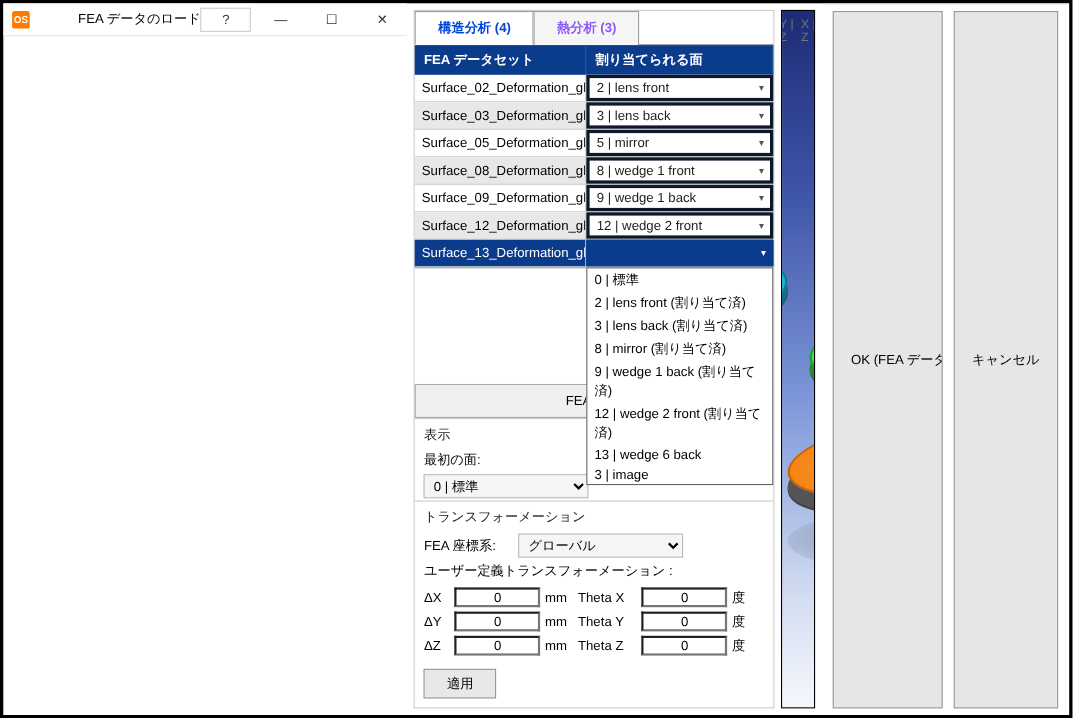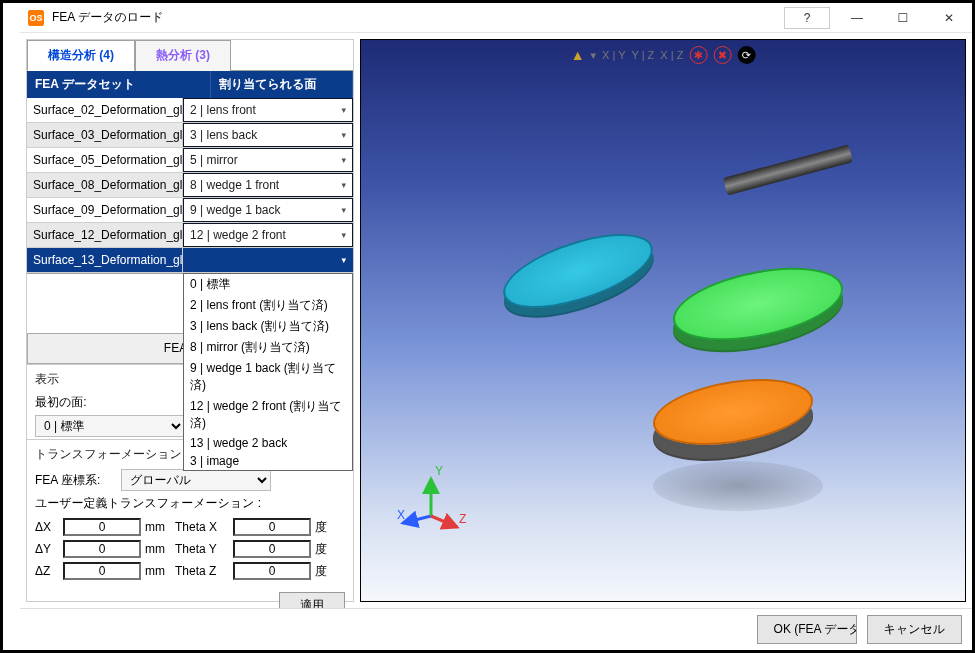--- a/index.html
+++ b/index.html
@@ -1,51 +1,51 @@
 <!DOCTYPE html>
 <html><head>
 <meta charset="utf-8">
 <style>
 * { box-sizing: border-box; margin: 0; padding: 0; font-family: "Yu Gothic UI", "Meiryo", sans-serif; font-size: 12px; }
 body { background: #fff; width: 975px; height: 653px; overflow: hidden; border: 3px solid #000; }
-.window { display: flex; flex-direction: column; height: 100%; padding-left: 17px; }
+.window { display: flex; flex-direction: row; height: 100%; }
 .titlebar { height: 30px; display: flex; align-items: center; padding-left: 8px; background: #fff; border-bottom: 1px solid #e5e5e5; }
 .app-icon { width: 16px; height: 16px; background: #ff7a00; border-radius: 2px; margin-right: 8px; display: flex; align-items: center; justify-content: center; color: #fff; font-size: 9px; font-weight: bold; }
-.title { flex: 1; }
+.title { flex: 1; margin-left: 36px; }
 .win-btns { display: flex; height: 100%; }
 .win-btn { width: 46px; display: flex; align-items: center; justify-content: center; color: #333; }
 .win-btn.help { width: 46px; border: 1px solid #ccc; height: 22px; margin-top: 4px; margin-right: 4px; }
 .content { display: flex; flex: 1; padding: 6px; gap: 6px; overflow: hidden; }
 .left-panel { width: 328px; display: flex; flex-direction: column; border: 1px solid #ccc; }
 .tabs { display: flex; border-bottom: 1px solid #a0a0a0; }
 .tab { padding: 6px 20px; border: 1px solid #a0a0a0; border-bottom: none; margin-bottom: -1px; background: #fff; cursor: pointer; }
 .tab.active { color: #0047d9; font-weight: bold; border-bottom: 1px solid #fff; }
 .tab.inactive { color: #8b5cf6; font-weight: bold; background: #f5f5f5; }
 .table-head { display: flex; background: #0b3c8c; color: #fff; font-weight: bold; }
 .th { padding: 5px 8px; border-right: 1px solid #2858a8; }
-.th1 { width: 184px; }
+.th1 { width: 156px; }
 .th2 { flex: 1; }
 .rows { }
 .row { display: flex; border-bottom: 1px solid #cfcfcf; height: 25px; align-items: stretch; }
 .row.alt { background: #e8e8e8; }
 .row.sel { background: #0b3c8c; color: #fff; }
 .cell1 { width: 156px; padding: 4px 6px; overflow: hidden; white-space: nowrap; border-right: 1px solid #cfcfcf; display:flex; align-items:center;}
-.cell2 { flex: 1; display: flex; align-items: center; padding: 0 6px; position: relative; background:#fff; border:1px solid #0f172a; color:#222;}
+.cell2 { flex: 1; display: flex; align-items: center; padding: 0 6px; position: relative; background:#fff; border:3px solid #0f172a; color:#222;}
 .cell2 .chev { position: absolute; right: 6px; color: #555; font-size: 9px; }
 .blank-area { flex: 1; min-height: 60px; border-top: 1px solid #a0a0a0; position: relative; background:#fff;}
 .dropdown { position: absolute; top: -1px; left: 156px; right: 0; background: #fff; border: 1px solid #666; z-index: 10; }
 .dd-item { padding: 2px 6px; cursor: pointer; }
 .section-label { padding: 6px 8px 4px; color: #222; border-top:1px solid #ccc;}
 .field-row { display: flex; align-items: center; padding: 2px 8px; }
 .field-row label { width: 72px; }
 .field-row select, .field-row input { border: 1px solid #bbb; background: #f5f5f5; padding: 2px 4px; height: 22px; }
 .field-row select { width: 150px; }
 .transform-grid { display: grid; grid-template-columns: 24px 78px 26px 54px 78px 20px; gap: 4px 4px; padding: 4px 8px; align-items: center; }
 .transform-grid input { text-align: center; width: 100%; background:#fff; }
-.apply-row { display: flex; justify-content: flex-end; padding: 8px; }
+.apply-row { display: flex; padding: 8px; }
 .btn { padding: 4px 20px; border: 1px solid #999; background: #e8e8e8; cursor: pointer; }
 .viewer { flex: 1; position: relative; border: 1px solid #000; background: linear-gradient(#1e2b76 0%, #3c53a6 25%, #7b95d8 55%, #d5dff2 85%, #f5f7fc 100%); overflow:hidden;}
 .view-toolbar { position: absolute; top: 6px; left: 50%; transform: translateX(-50%); display: flex; gap: 6px; align-items: center; z-index:5;}
 .tb-item { color: #777; font-size: 11px; cursor: pointer; }
 .tb-icon { width: 18px; height: 18px; border-radius: 50%; display: flex; align-items: center; justify-content: center; font-size: 11px; }
 .red-circ { border: 1.5px solid #d33; color: #d33; }
 .black-circ { background: #000; color: #fff; }
 .gold-tri { color:#c9a227; font-size:14px;}
 .discs { position: absolute; top: 50%; left: 50%; transform: translate(-50%, -50%); }
 .disc { position: absolute; border-radius: 50%; }
@@ -123,21 +123,21 @@
           </div>
         </div>
       <div class="blank-area">
         <div class="dropdown" id="dropdown">
             <div class="dd-item">0 | 標準</div>
             <div class="dd-item">2 | lens front (割り当て済)</div>
             <div class="dd-item">3 | lens back (割り当て済)</div>
             <div class="dd-item">8 | mirror (割り当て済)</div>
             <div class="dd-item">9 | wedge 1 back (割り当て済)</div>
             <div class="dd-item">12 | wedge 2 front (割り当て済)</div>
-            <div class="dd-item">13 | wedge 2 back</div>
+            <div class="dd-item">13 | wedge 6 back</div>
             <div class="dd-item">3 | image</div>
           </div>
       </div>
       <div class="below-wrap">
         <div class="fea-display-btn">FEA の</div>
         <div class="scrollgutter"></div>
       </div>
 
       <div class="section-label">表示</div>
       <div class="field-row">

